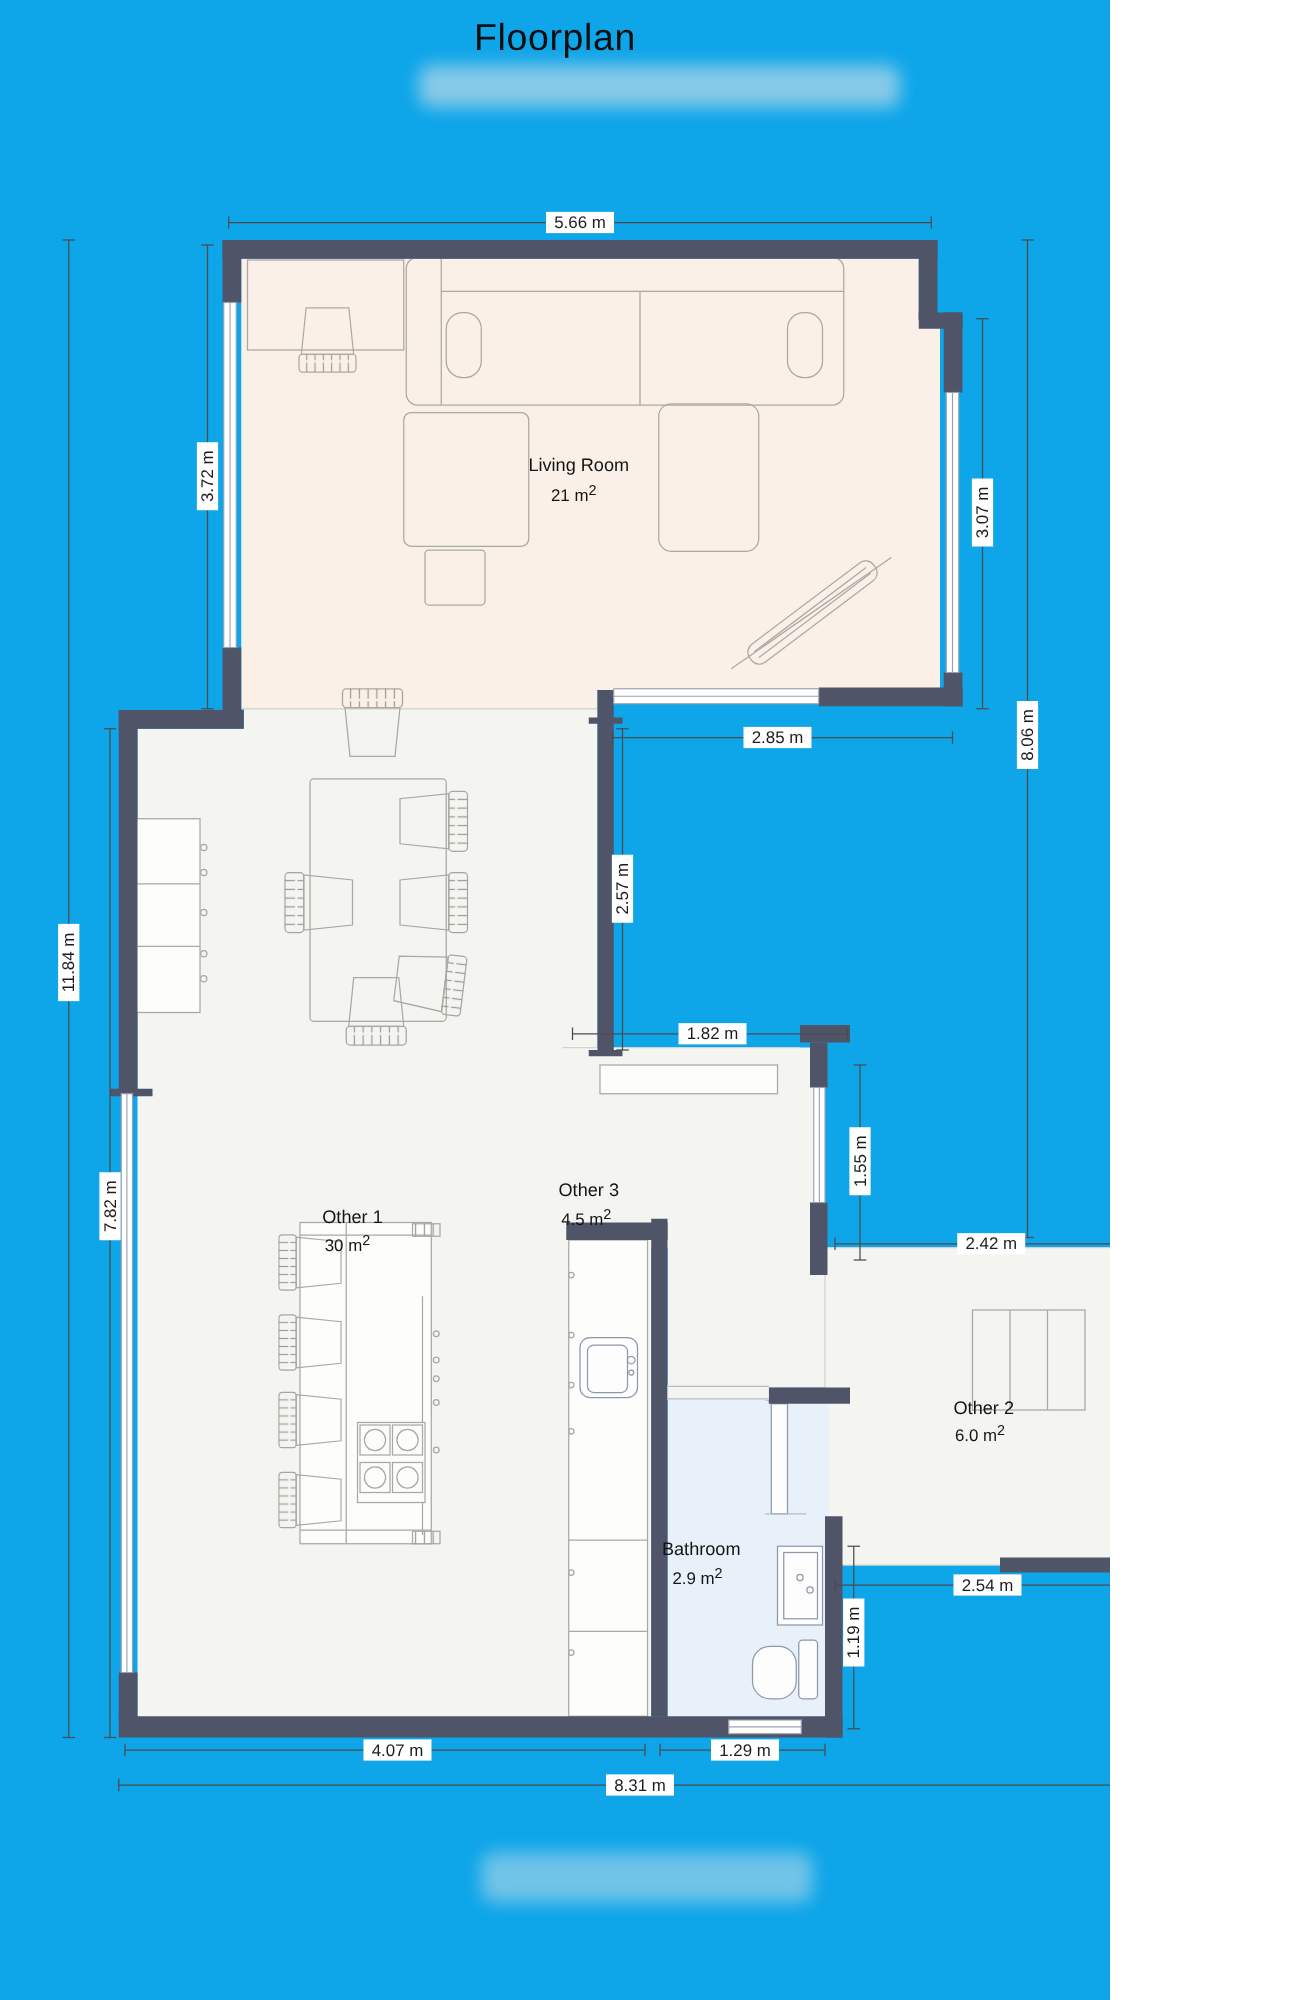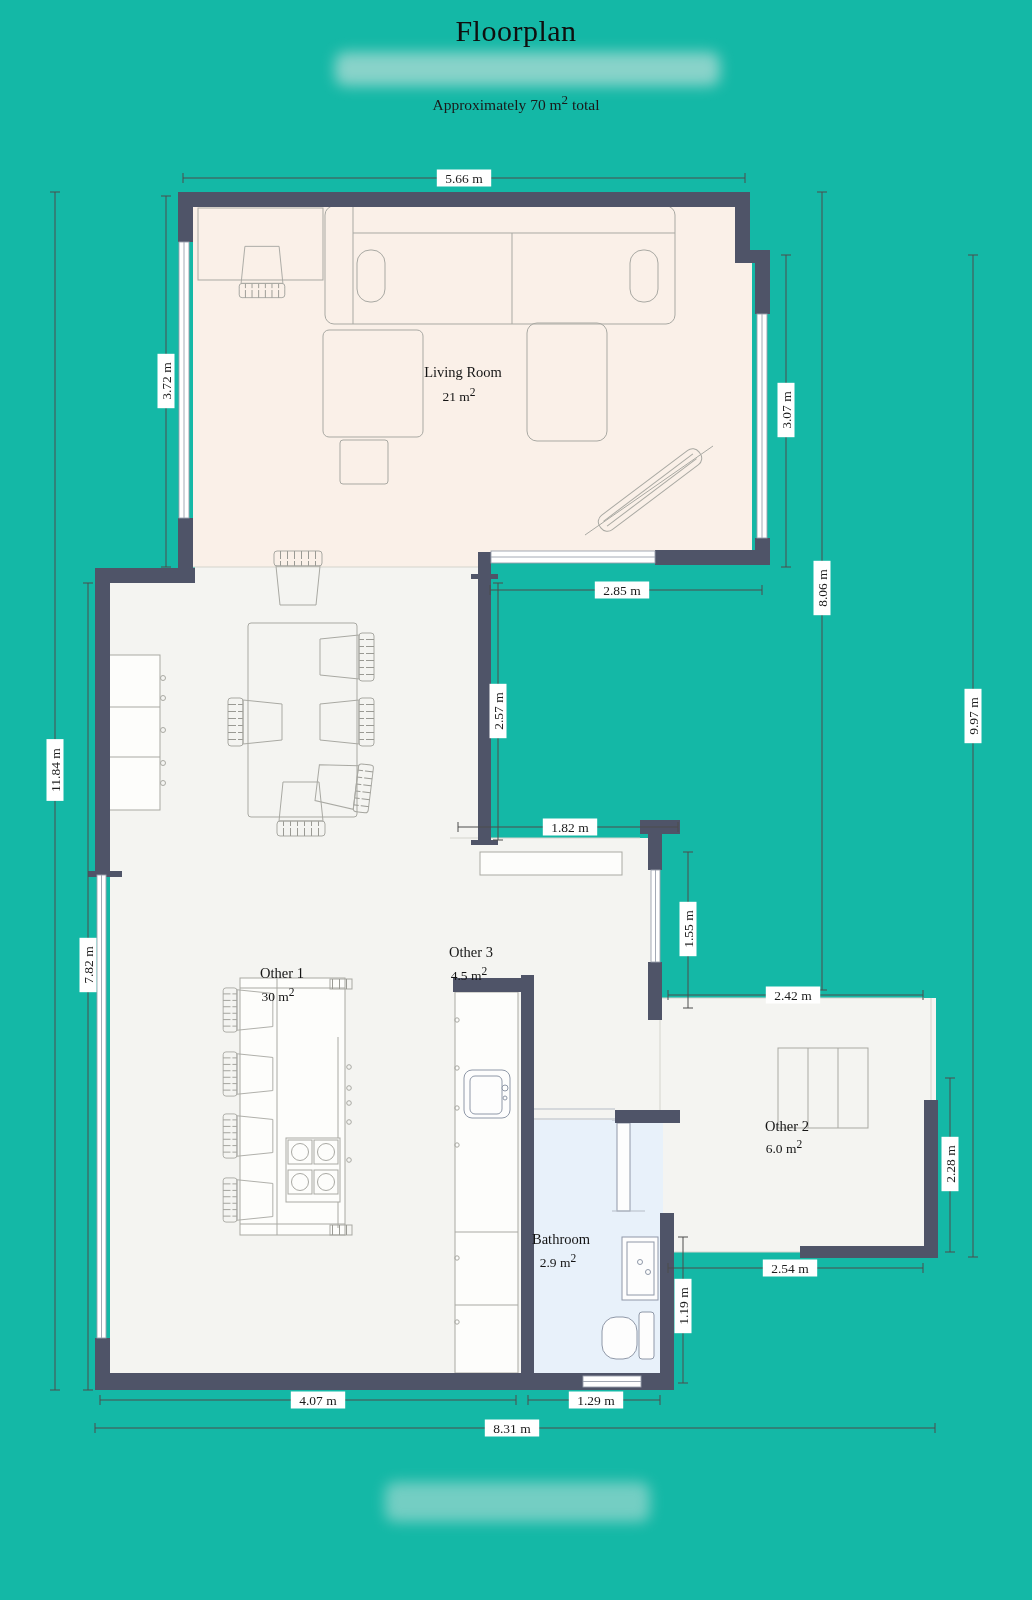--- a/index.html
+++ b/index.html
@@ -1,22 +1,22 @@
 <!DOCTYPE html>
 <html style="--wall: #4f5468; --living_room_floor: #faf0e8; --floor_gray: #f4f4f1; --bathroom_floor: #e8f1fa; --furniture_line: #a9a9a3; --fixture_line: #8f98a8; --dimension_line: #4c4c4c; --text: #141414;"><head>
 <meta charset="utf-8">
 <style>
   :root{
     --wall:#4f5468; --living_room_floor:#faf0e8; --floor_gray:#f4f4f1;
     --bathroom_floor:#e8f1fa; --furniture_line:#a9a9a3; --fixture_line:#8f98a8;
     --dimension_line:#4c4c4c; --text:#141414;
   }
   html,body{margin:0;padding:0;background:#fff;}
-  .page{position:relative;width:1032px;height:1600px;background:#14b8a6;overflow:hidden;
-        font-family:Liberation Serif, serif;color:var(--text);}
+  .page{position:relative;width:888px;height:1600px;background:#0ea5e9;overflow:hidden;
+        font-family:Liberation Sans, sans-serif;color:var(--text);}
   .title{position:absolute;top:14px;left:0;width:100%;text-align:center;
          font-size:30px;font-weight:400;letter-spacing:.5px;color:#0f0f0f;}
   .subtitle{position:absolute;top:92px;left:0;width:100%;text-align:center;
             font-size:15.5px;color:#1a1a1a;}
   .subtitle .sup{vertical-align:6px;font-size:13px;}
   .watermark{position:absolute;background:#e9e9e7;filter:blur(7px);border-radius:10px;}
   .wm-top{left:335px;top:52px;width:385px;height:34px;opacity:.55;}
   .wm-bottom{left:385px;top:1482px;width:265px;height:40px;opacity:.45;}
   svg{position:absolute;left:0;top:0;}
   .wall{fill:var(--wall);stroke:none;}
@@ -34,21 +34,20 @@
   .room-name{fill:var(--text);font-size:14.5px;text-anchor:middle;}
   .room-area{fill:var(--text);font-size:13.5px;text-anchor:middle;}
 </style>
 </head>
 <body>
 
 <div class="page">
   <div class="watermark wm-top"></div>
   <div class="watermark wm-bottom"></div>
   <div class="title">Floorplan</div>
-  <div class="subtitle"><span>Approximately 70 m</span><span class="sup">2</span><span> total</span></div>
 
   <svg width="1032" height="1600" viewBox="0 0 1032 1600">
     <defs>
       <pattern id="ribs" width="7" height="18" patternUnits="userSpaceOnUse">
         <path d="M3.5,1 V17" stroke="#9a9a94" stroke-width="1" fill="none"></path>
       </pattern>
       <g id="chair">
         <rect x="-24" y="-27" width="48" height="15" rx="3" class="furn"></rect>
         <rect x="-24" y="-27" width="48" height="15" rx="3" fill="url(#ribs)" stroke="none"></rect>
         <path d="M -22,-12 L 22,-12 L 18,27 L -18,27 Z" class="furn"></path>

